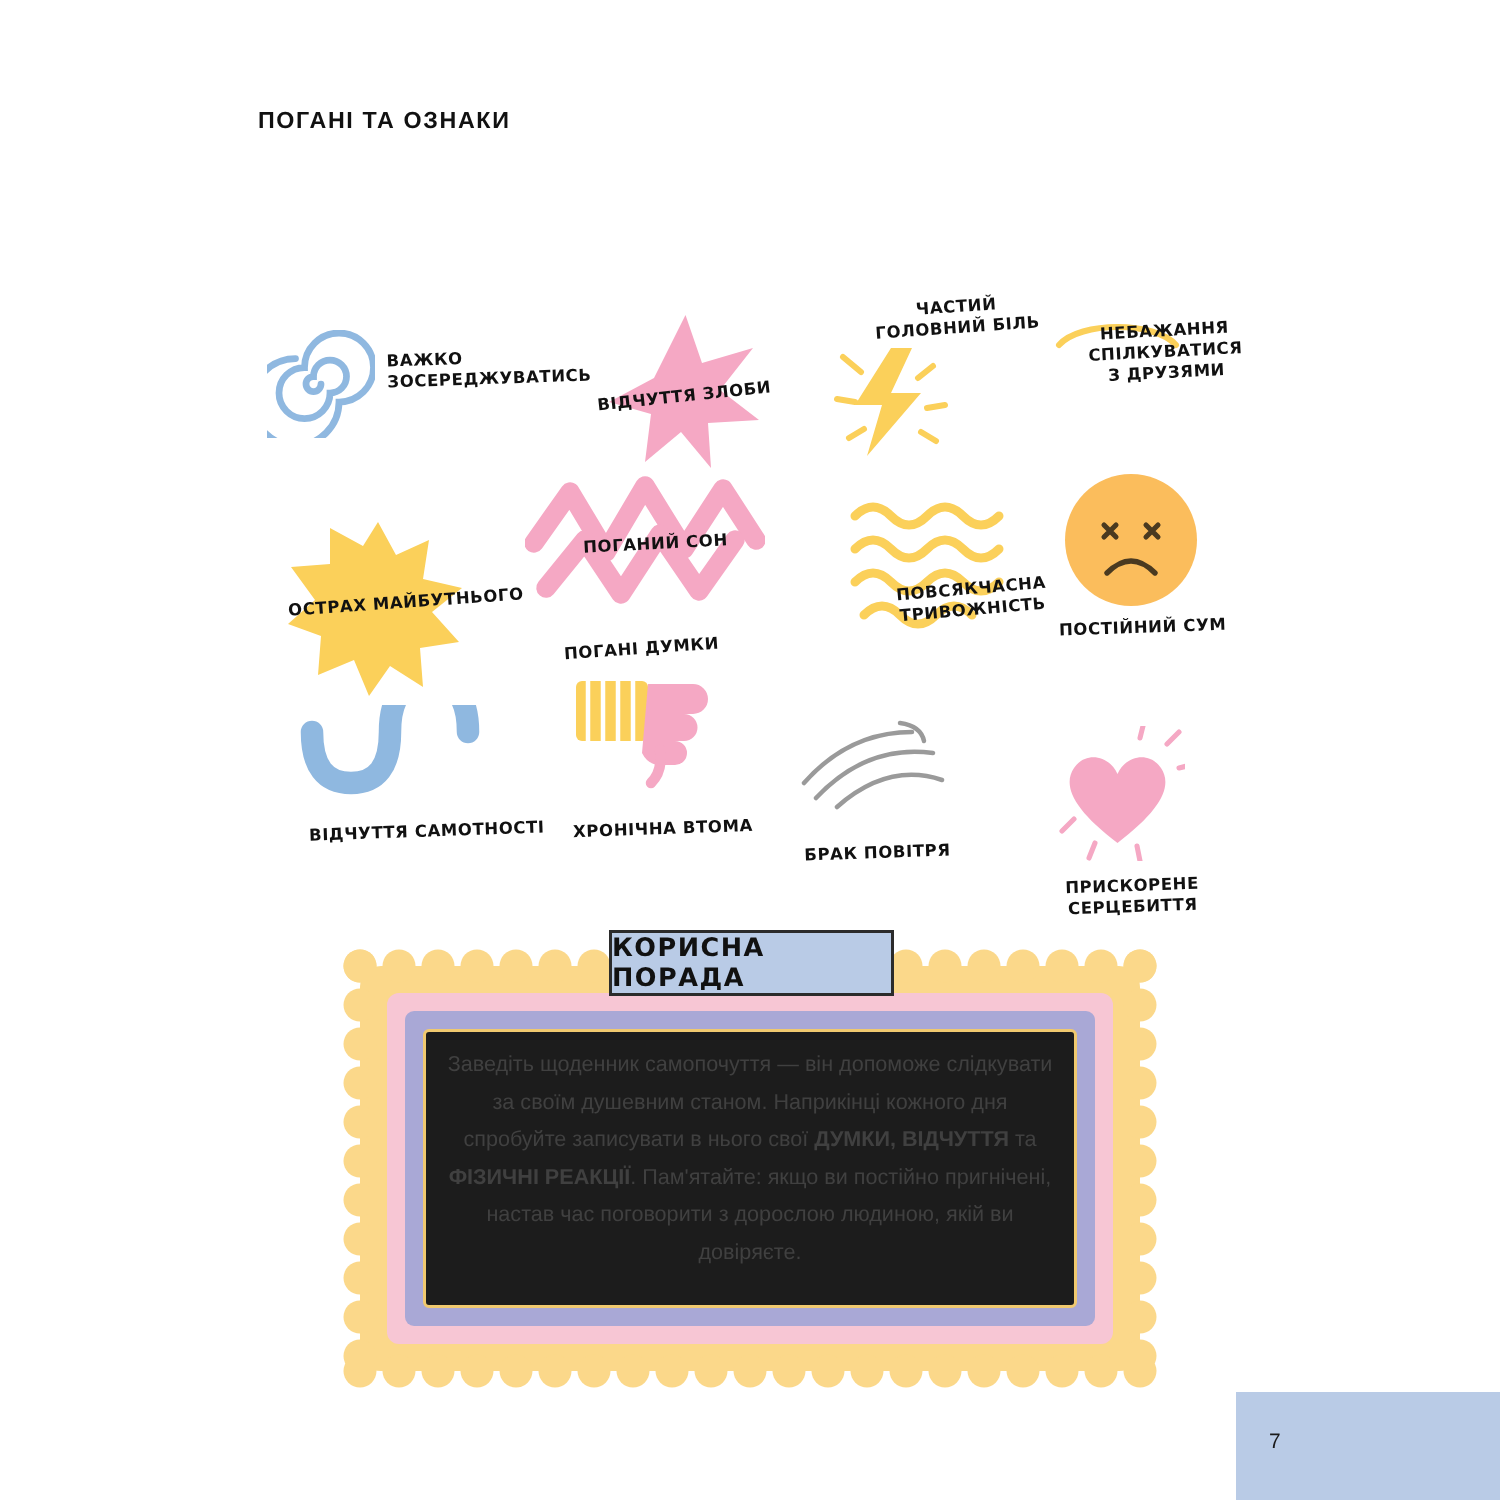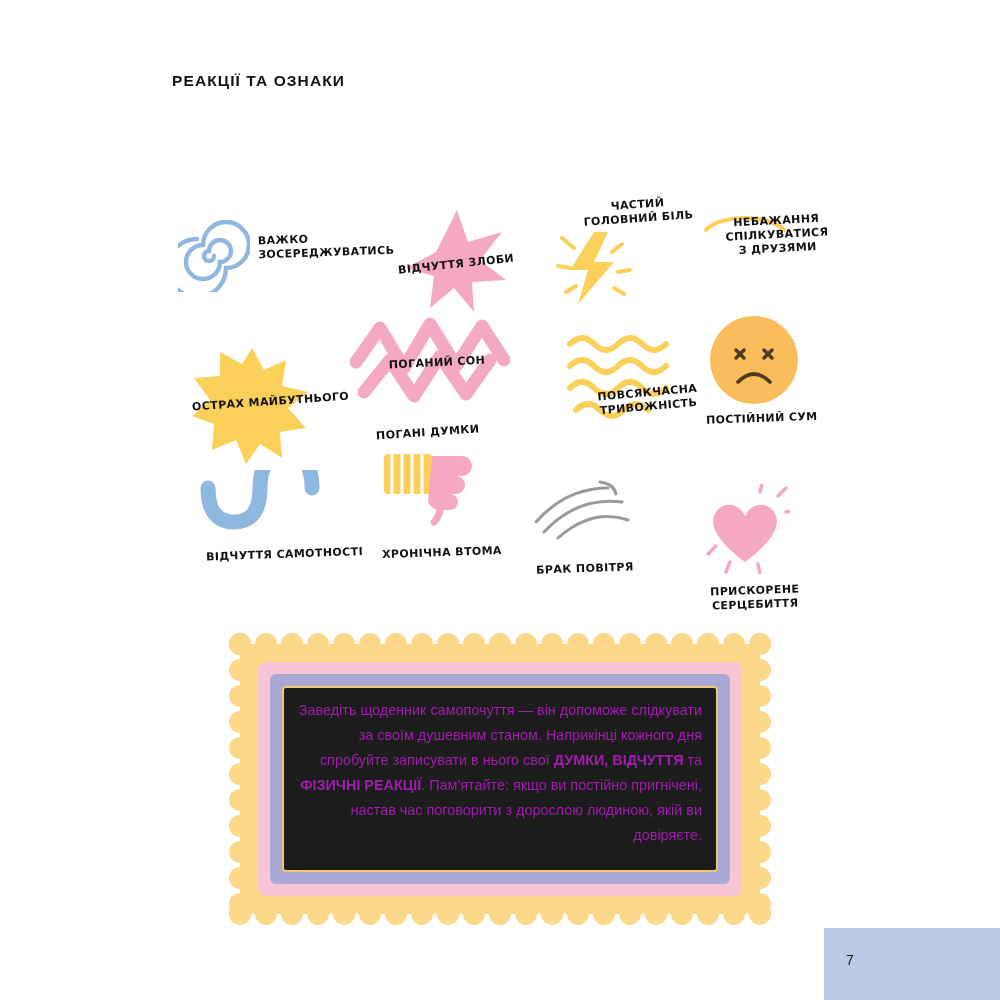--- a/index.html
+++ b/index.html
@@ -88,24 +88,24 @@
     position:absolute;left:70px;top:74px;
     width:436px;height:186px;
     background:#1c1c1c;
     border:2px solid #f0c96f;
     border-radius:4px;
     box-sizing:border-box;
   }
   .tiptext{
     position:absolute;
     left:86px;top:86px;width:404px;
-    color:#a21caf;
+    color:#404040;
     font-size:14.4px;
     line-height:25px;
-    text-align:right;
+    text-align:center;
   }
   .tiptext b{font-weight:bold;}
   .badge{
     position:absolute;
     left:194px;top:8px;
     width:190px;height:44px;
     background:#b9cbe6;
     border:2px solid #2b2b2b;
     box-sizing:border-box;
     display:flex;align-items:center;justify-content:center;
@@ -130,21 +130,21 @@
     left:22px;top:24px;
     font-size:14px;
     color:#1a1a1a;
   }
 </style>
 </head>
 <body>
 
 <div class="page">
 
-  <div class="heading">РЕАКЦІЇ ТА ОЗНАКИ</div>
+  <div class="heading">ПОГАНІ ТА ОЗНАКИ</div>
 
   <div class="icons">
 
     <div class="item" style="left:178px;top:30px;">
       <svg width="72" height="72" viewBox="0 0 72 72">
         <path d="M36 36 m0 0 a5 5 0 1 1 -5 -5 a11 11 0 1 1 11 11 a17 17 0 1 1 -17 -17 a23 23 0 1 1 23 23 a29 29 0 1 1 -29 -29" fill="none" stroke="#8fb8e0" stroke-width="4.5" stroke-linecap="round"></path>
       </svg>
     </div>
     <div class="lbl" style="left:258px;top:42px;text-align:left;">
       <div style="white-space:pre-line;transform:rotate(-2deg);">ВАЖКО
@@ -319,19 +319,22 @@
         <i style="left: 509px; top: 197px;"></i>
         <i style="left: -11px; top: 223px;"></i>
         <i style="left: 509px; top: 223px;"></i>
         <i style="left: -11px; top: 249px;"></i>
         <i style="left: 509px; top: 249px;"></i>
       </div>
     <div class="pinkframe"></div>
     <div class="purpleframe"></div>
     <div class="blackcard"></div>
     <div class="tiptext" id="tiptext"><span>Заведіть щоденник самопочуття — він допоможе слідкувати за своїм душевним станом. Наприкінці кожного дня спробуйте записувати в нього свої </span><b>ДУМКИ, ВІДЧУТТЯ</b><span> та </span><b>ФІЗИЧНІ РЕАКЦІЇ</b><span>. Пам'ятайте: якщо ви постійно пригнічені, настав час поговорити з дорослою людиною, якій ви довіряєте.</span></div>
+    <div class="badge">
+      <span>КОРИСНА ПОРАДА</span>
+    </div>
   </div>
 
   <div class="folio">
     <span>7</span>
   </div>
 
 </div>
 
 </body></html>

